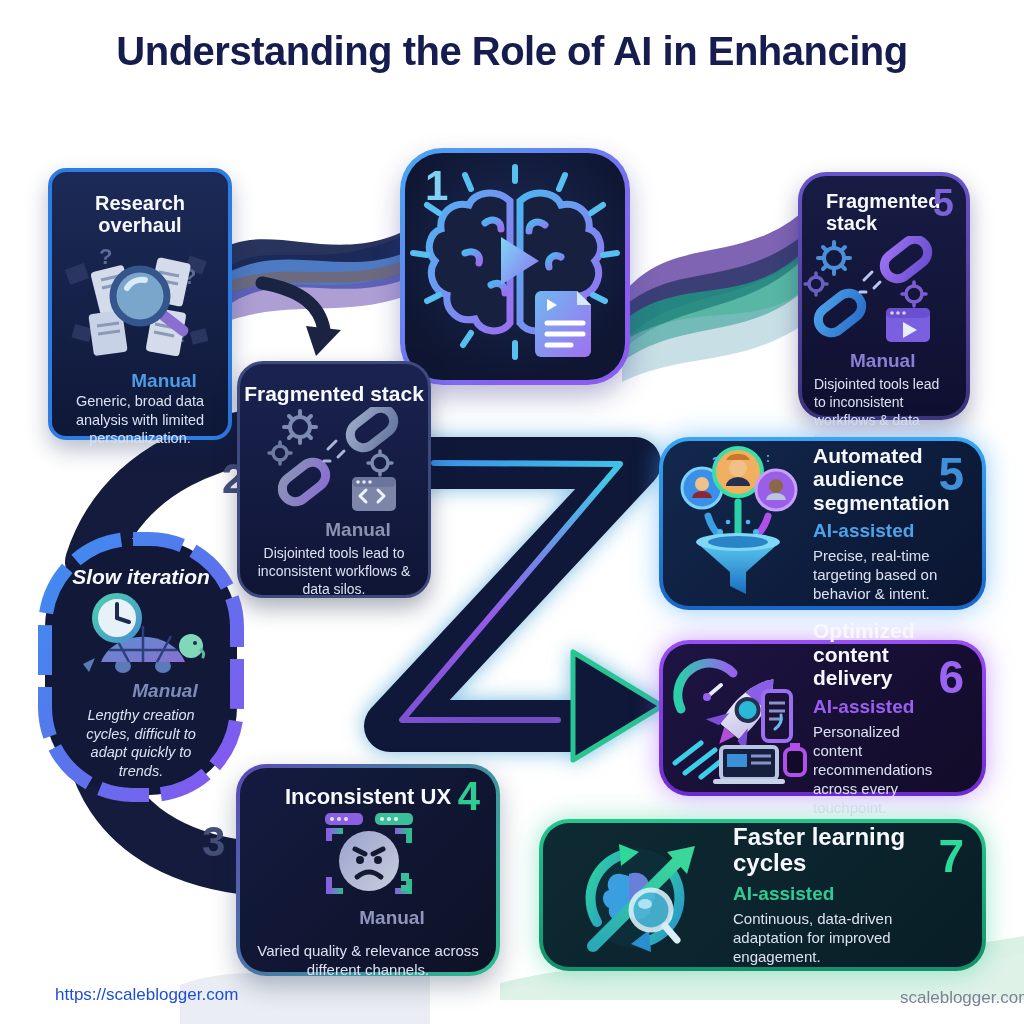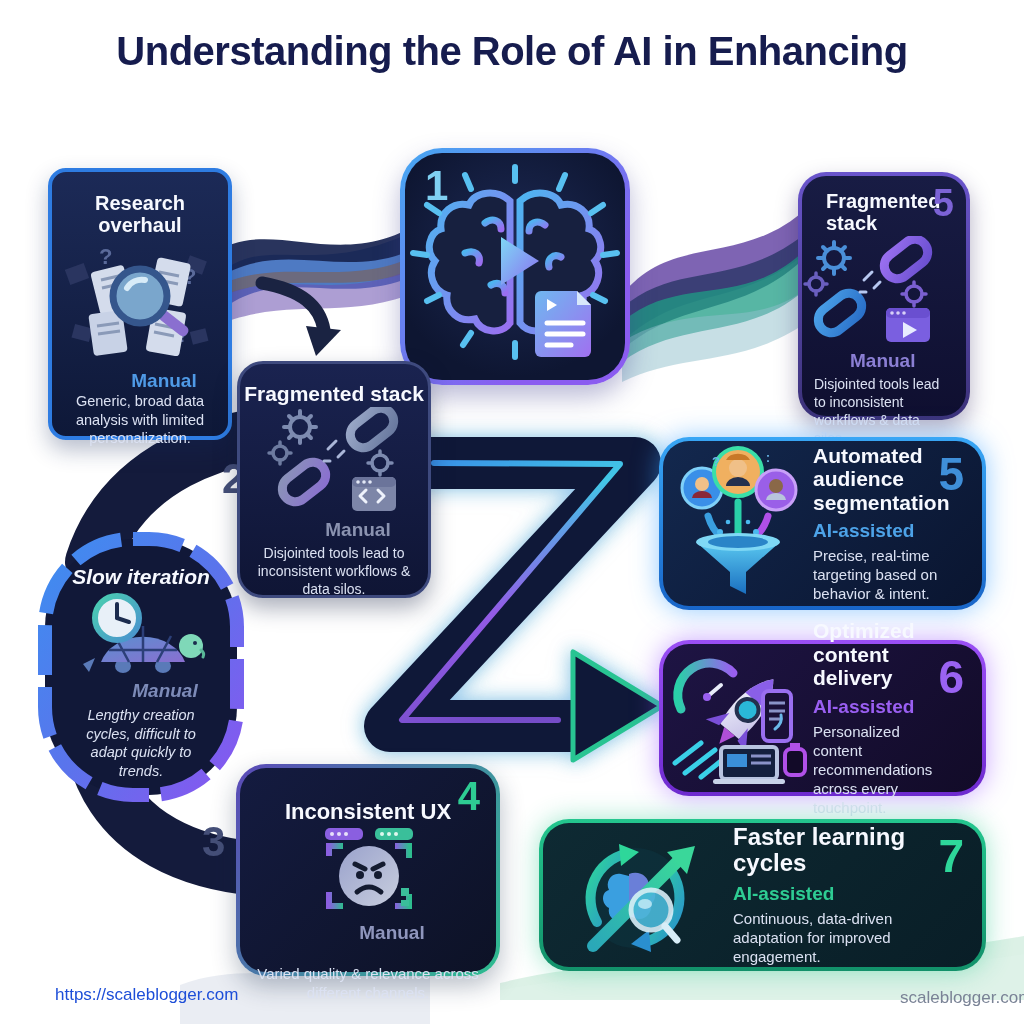--- a/index.html
+++ b/index.html
@@ -520,21 +520,21 @@
       <div class="hmode ai-purple">AI-assisted</div>
       <div class="hdesc" style="max-width:215px;">Personalized content recommendations across every touchpoint.</div>
     </div>
   </div>
 </div>
 
 <div class="abs ux-wrap">
   <div class="ux-card">
     <div class="corner-num ux-num">4</div>
     <div style="text-align:center;">
-      <div class="vtitle" style="padding-top:32px;font-size:22px;">Inconsistent UX</div>
+      <div class="vtitle" style="padding-top:17px;font-size:22px;">Inconsistent UX</div>
       <svg width="130" height="92" viewBox="0 0 130 92" style="margin-top:2px;">
         <defs>
           <linearGradient id="g-face" x1="0" y1="0" x2="1" y2="1">
               <stop offset="0" stop-color="#9aa2cc"></stop>
               <stop offset="1" stop-color="#c8cede"></stop>
             </linearGradient>
           <linearGradient id="g-frame" x1="0" y1="0" x2="1" y2="0">
               <stop offset="0" stop-color="#8a5fe0"></stop>
               <stop offset="1" stop-color="#2ebd8f"></stop>
             </linearGradient>
@@ -557,21 +557,21 @@
         <circle cx="66" cy="50" r="30" fill="url(#g-face)"></circle>
         <g stroke="#141b30" stroke-width="5" stroke-linecap="round">
           <line x1="52" y1="38" x2="62" y2="43"></line>
             <line x1="80" y1="38" x2="70" y2="43"></line>
           <path d="M 54 66 q 12 -10 24 0" fill="none"></path>
         </g>
         <circle cx="57" cy="49" r="4" fill="#141b30"></circle>
           <circle cx="75" cy="49" r="4" fill="#141b30"></circle>
       </svg>
       <div class="mode mode-uxgrey">Manual</div>
-      <div class="desc" style="margin-top:20px;font-size:15px;">Varied quality &amp; relevance across different channels.</div>
+      <div class="desc" style="margin-top:12px;font-size:15px;">Varied quality &amp; relevance across different channels.</div>
     </div>
   </div>
 </div>
 
 <div class="abs hwrap learn-wrap">
   <div class="hcard learn-card">
     <div class="hnum learn-num">7</div>
     <div class="hicon" style="flex-basis:190px;">
       <svg width="150" height="130" viewBox="0 0 150 130">
         <defs>

